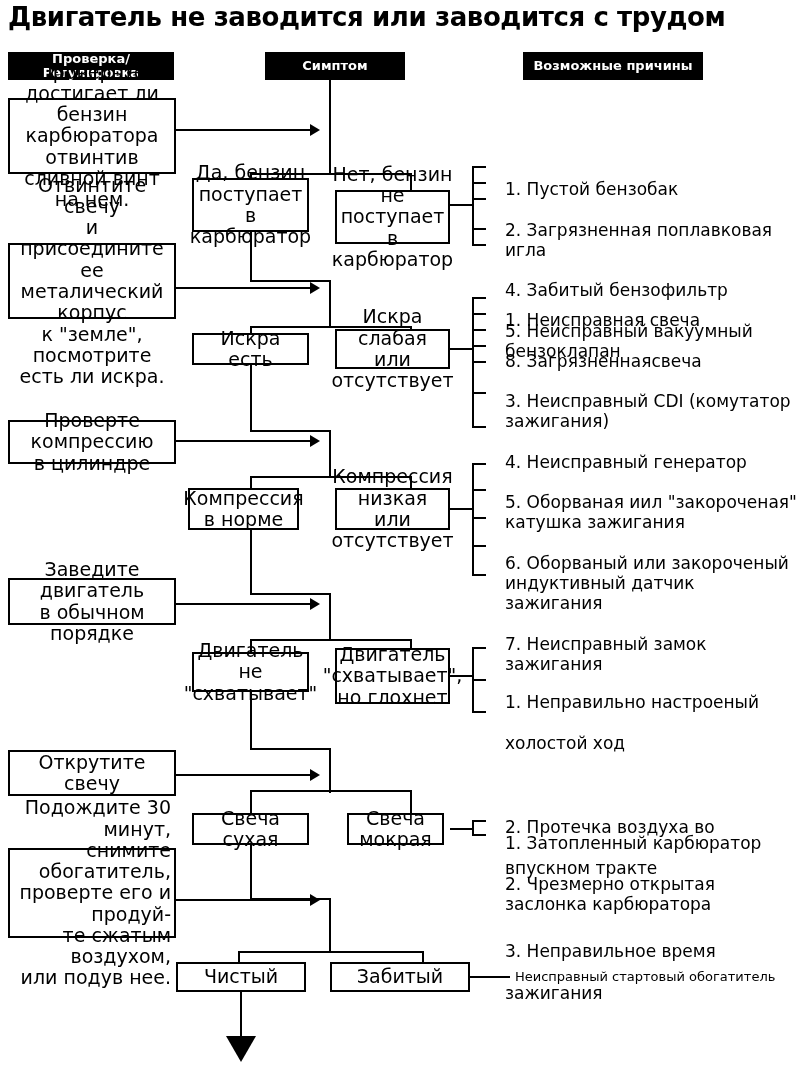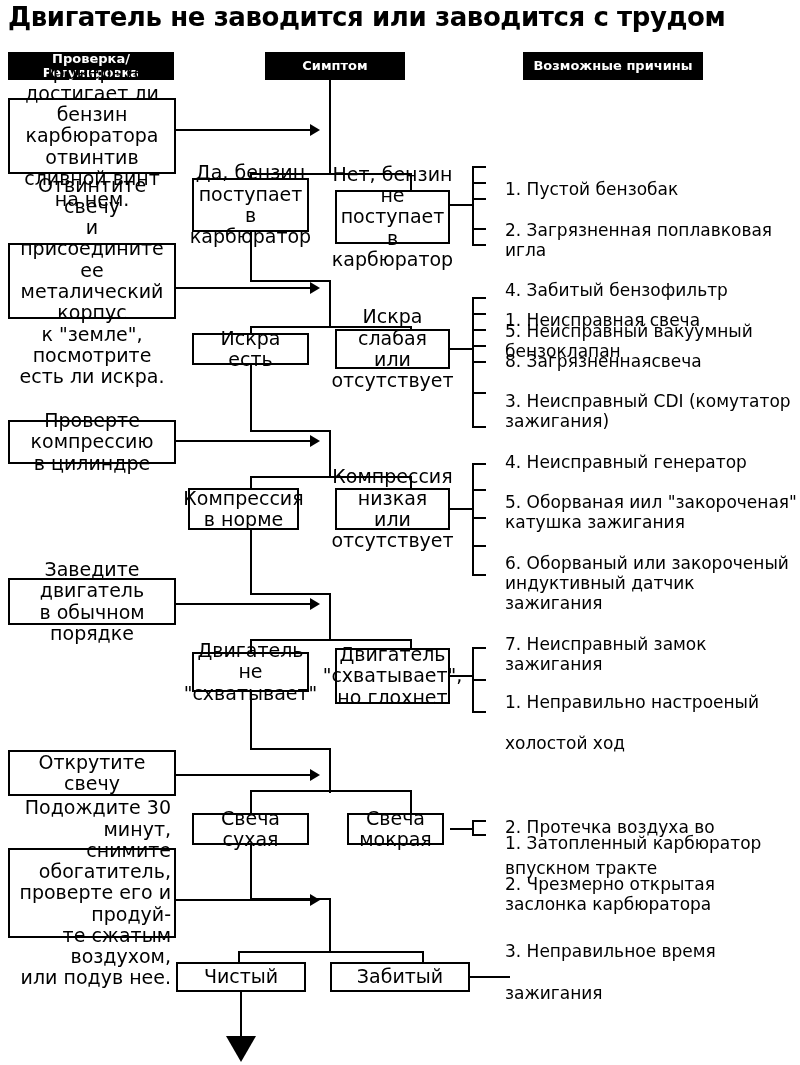--- a/index.html
+++ b/index.html
@@ -297,17 +297,20 @@
   <div class="ln vl" style="left:422px; top:951px; height:13px;"></div>
 
   <div class="box" style="left:176px; top:962px; width:130px; height:30px;">
     <span style="white-space:pre-line;">Чистый</span>
   </div>
   <div class="box" style="left:330px; top:962px; width:140px; height:30px;">
     <span style="white-space:pre-line;">Забитый</span>
   </div>
 
   <div class="ln hl" style="left:470px; top:976px; width:40px;"></div>
+  <div class="single-cause" style="left:515px; top:969px;">
+    <span>Неисправный стартовый обогатитель</span>
+  </div>
 
   <div class="ln vl" style="left:240px; top:992px; height:46px;"></div>
   <div class="bigarrow" style="left:226px; top:1036px;"></div>
 
 </div>
 
 </body></html>

